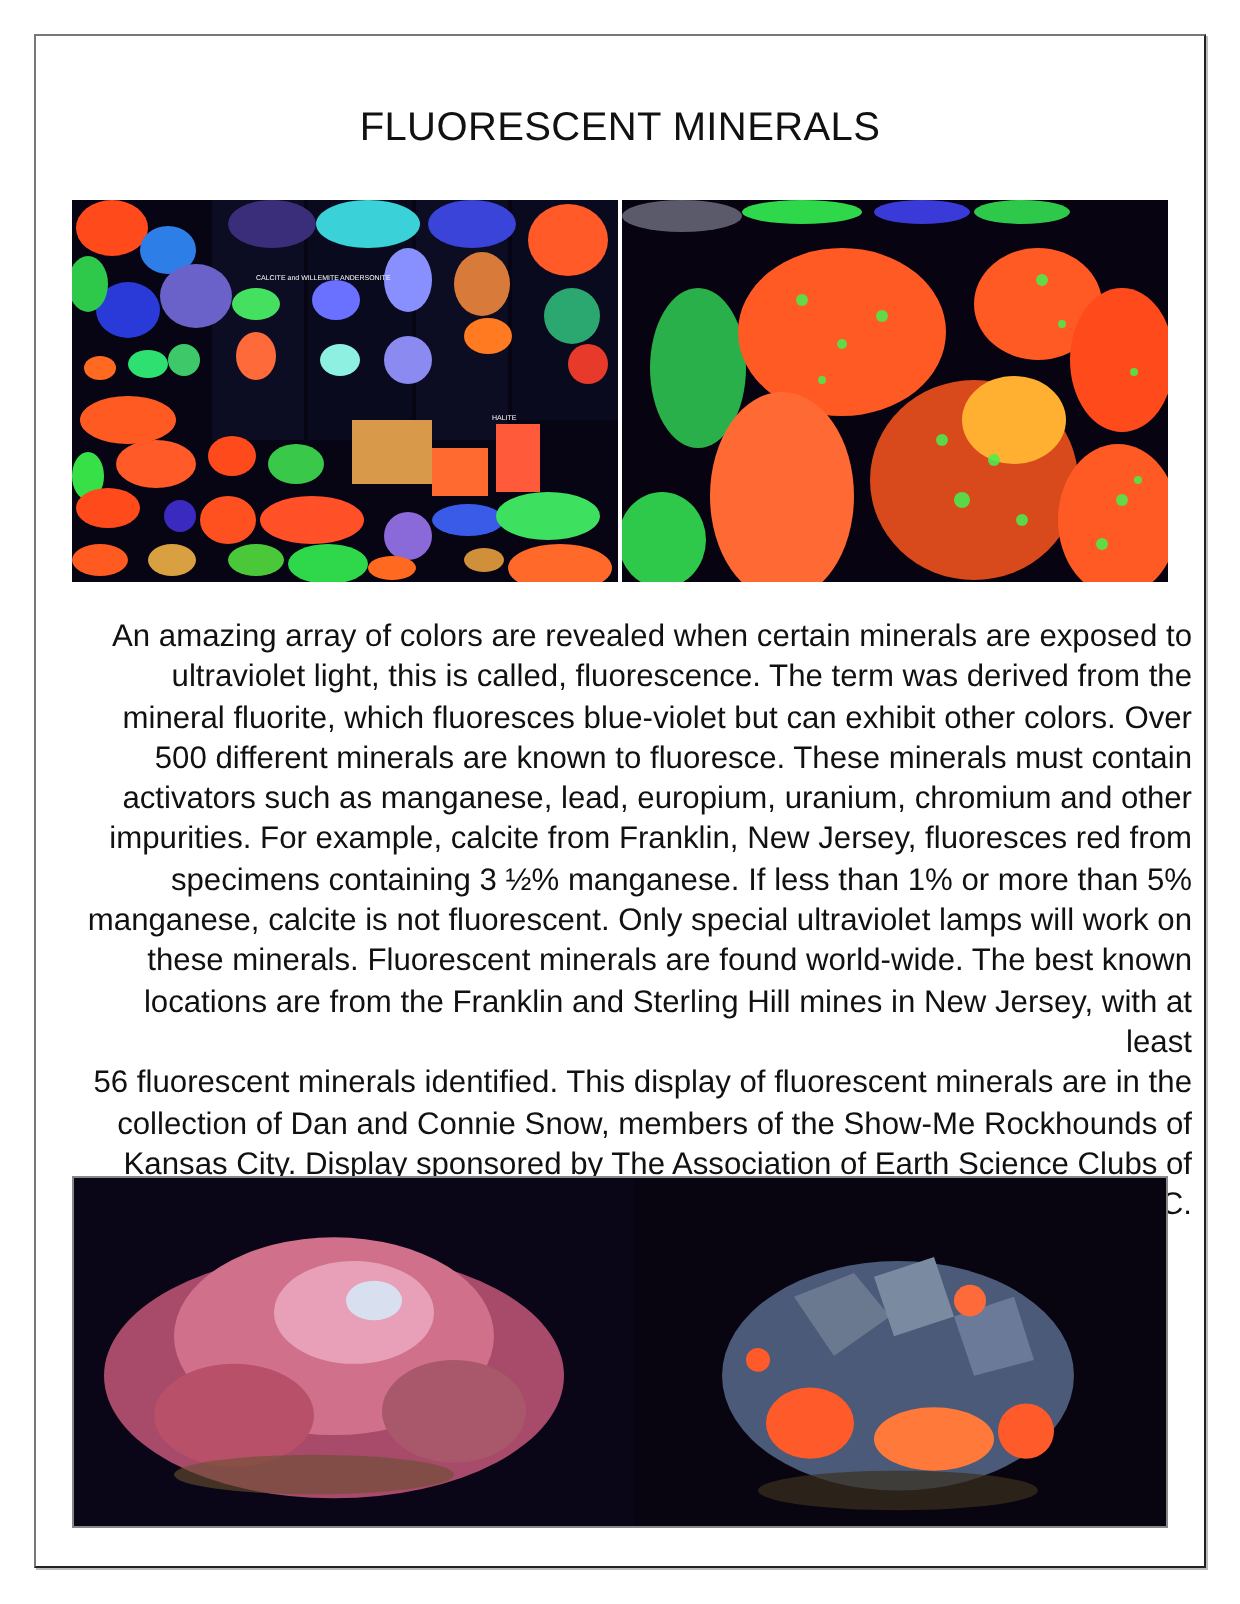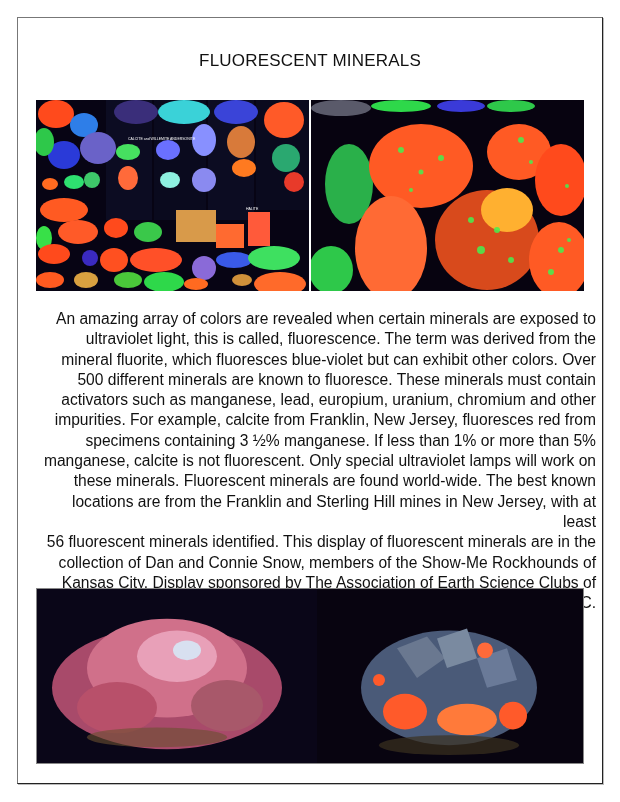--- a/index.html
+++ b/index.html
@@ -5,21 +5,21 @@
   html, body { margin:0; padding:0; background:#ffffff; }
   body { width:620px; height:802px; position:relative; overflow:hidden; font-family:"Liberation Sans", "DejaVu Sans", sans-serif; }
   .frame {
     position:absolute; left:17px; top:17px; width:584px; height:765px;
     border:1px solid #222; border-top-color:#777; border-left-color:#777;
     box-shadow:1px 1px 0 #bbb;
     background:#fff;
   }
   .title {
     position:absolute; left:0; right:0; top:40px; text-align:center;
-    font-size:17px; color:#111; letter-spacing:0.2px; font-weight:normal;
+    font-size:20px; color:#111; letter-spacing:0.2px; font-weight:normal;
   }
   .photo-row { position:absolute; left:36px; width:548px; display:flex; overflow:hidden; }
   .photo-row.top { top:100px; height:191px; }
   .photo-row.bottom { top:588px; height:176px; border:1px solid #888; box-sizing:border-box; }
   .photo { position:relative; height:100%; overflow:hidden; }
   .photo svg { display:block; width:100%; height:100%; }
   .para {
     position:absolute; left:36px; top:309px; width:560px;
     font-size:15.6px; line-height:20.3px; color:#111;
     white-space:pre-line;

